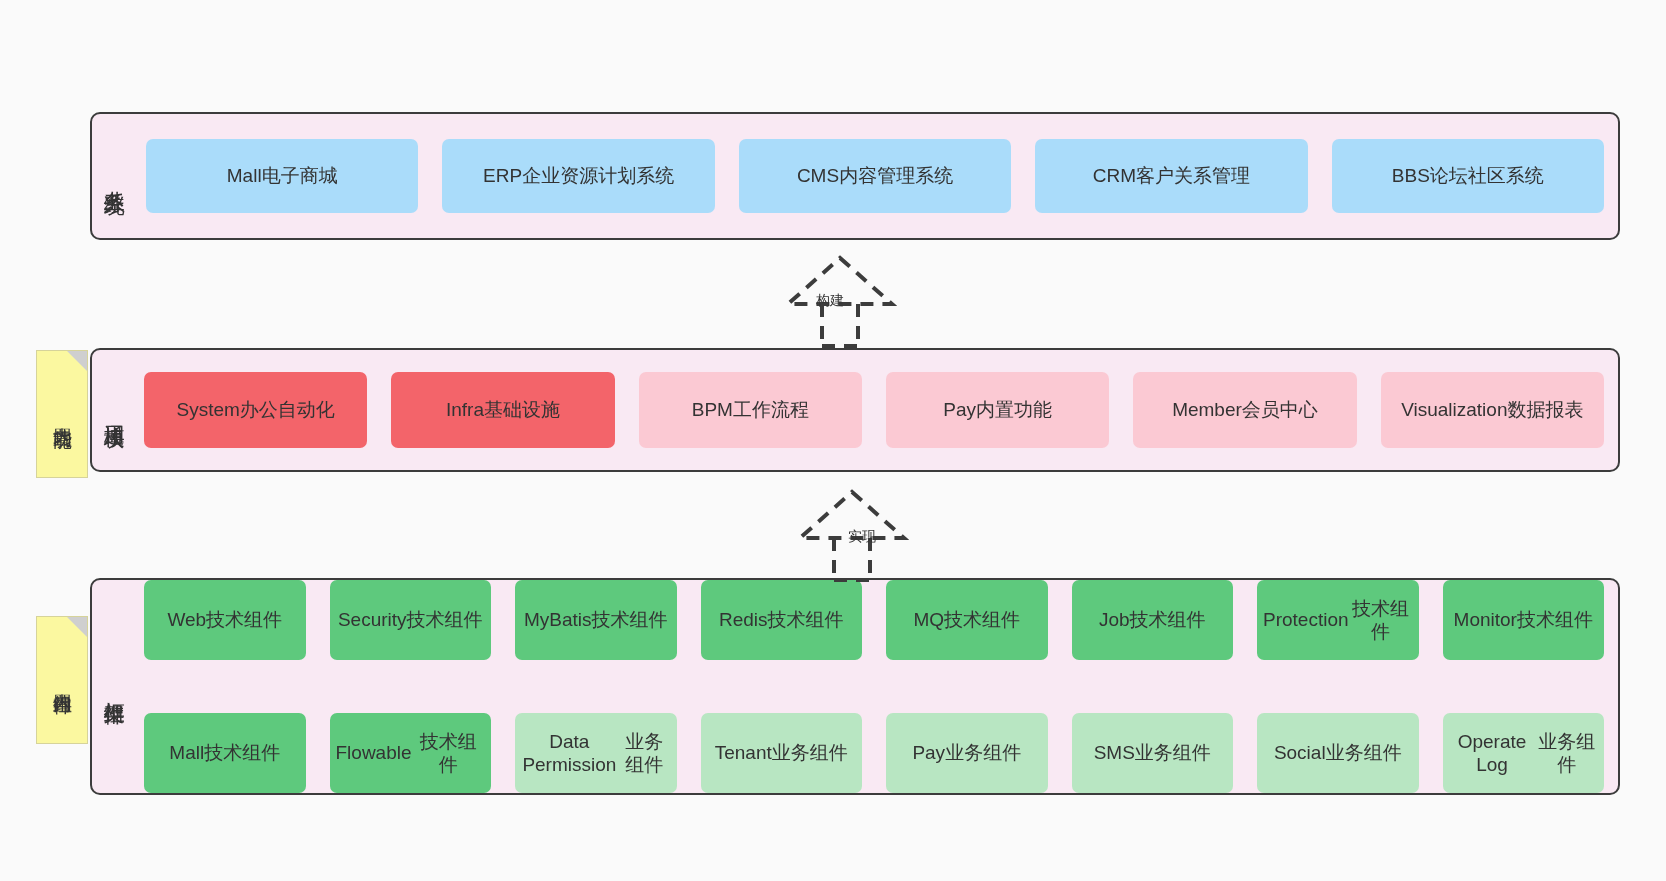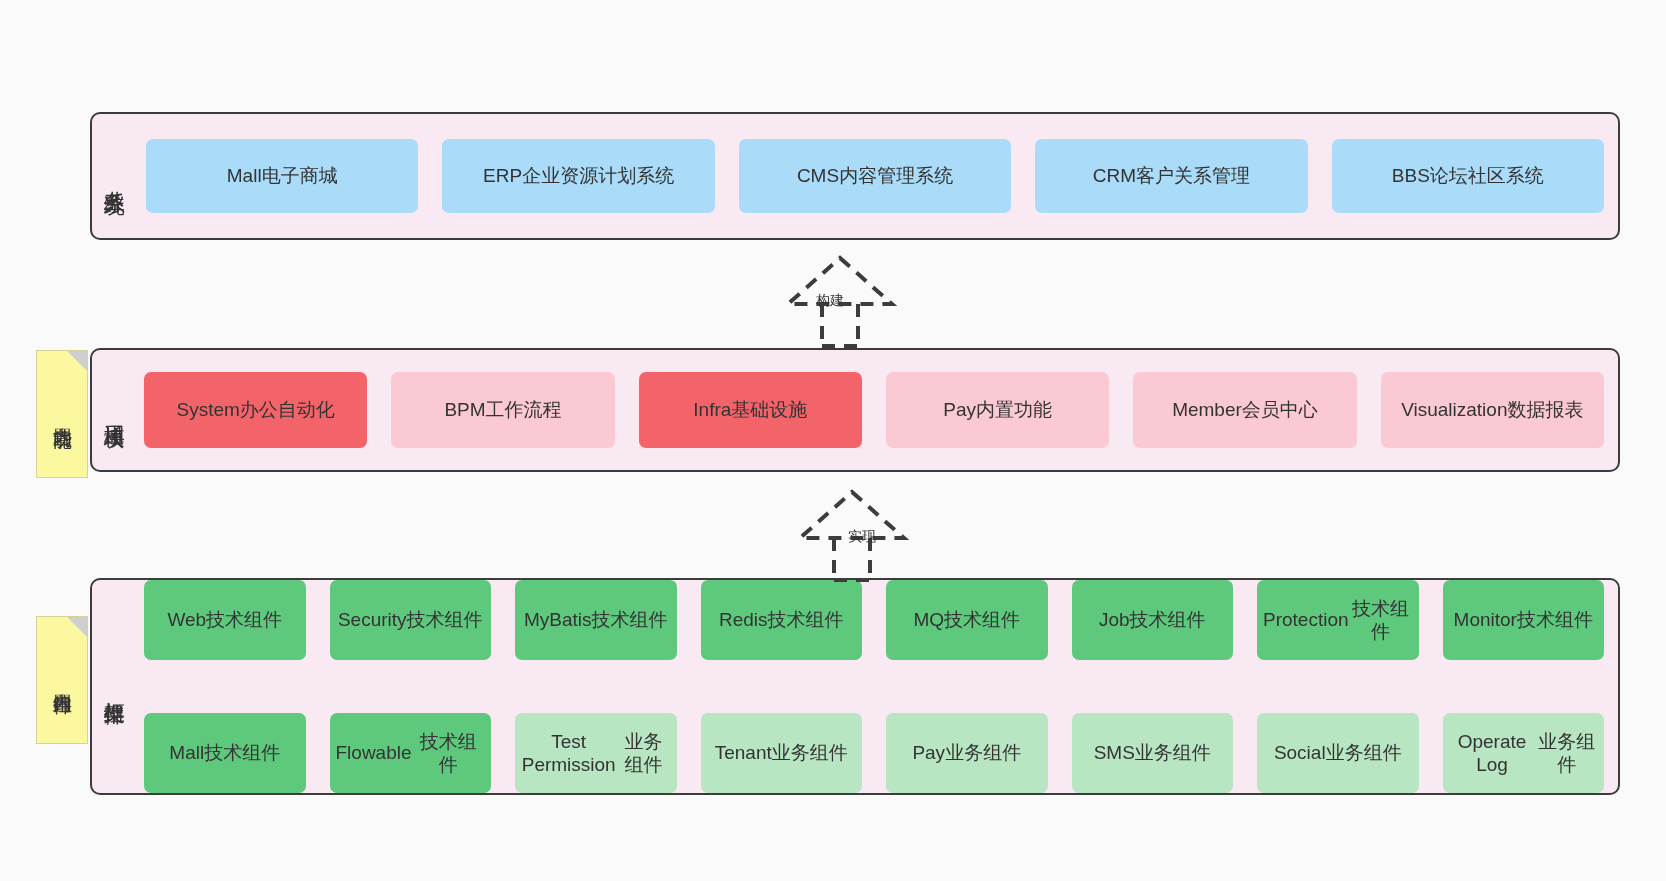--- a/index.html
+++ b/index.html
@@ -190,27 +190,27 @@
 </div>
 
 <div class="layer" id="layer-common">
   <div class="layer-title">通用模块</div>
   <div class="layer-body">
     <div class="row">
       <div class="box box-red">
         <span class="ln1">System</span>
         <span class="ln2">办公自动化</span>
       </div>
+      <div class="box box-red">
+        <span class="ln1">Infra</span>
+        <span class="ln2">基础设施</span>
+      </div>
       <div class="box box-pink">
         <span class="ln1">BPM</span>
         <span class="ln2">工作流程</span>
-      </div>
-      <div class="box box-red">
-        <span class="ln1">Infra</span>
-        <span class="ln2">基础设施</span>
       </div>
       <div class="box box-pink">
         <span class="ln1">Pay</span>
         <span class="ln2">内置功能</span>
       </div>
       <div class="box box-pink">
         <span class="ln1">Member</span>
         <span class="ln2">会员中心</span>
       </div>
       <div class="box box-pink">
@@ -278,21 +278,21 @@
     <div class="row">
       <div class="box box-green">
         <span class="ln1">Mall</span>
         <span class="ln2">技术组件</span>
       </div>
       <div class="box box-green">
         <span class="ln1">Flowable</span>
         <span class="ln2">技术组件</span>
       </div>
       <div class="box box-lightgreen">
-        <span class="ln1">Test Permission</span>
+        <span class="ln1">Data Permission</span>
         <span class="ln2">业务组件</span>
       </div>
       <div class="box box-lightgreen">
         <span class="ln1">Tenant</span>
         <span class="ln2">业务组件</span>
       </div>
       <div class="box box-lightgreen">
         <span class="ln1">Pay</span>
         <span class="ln2">业务组件</span>
       </div>

